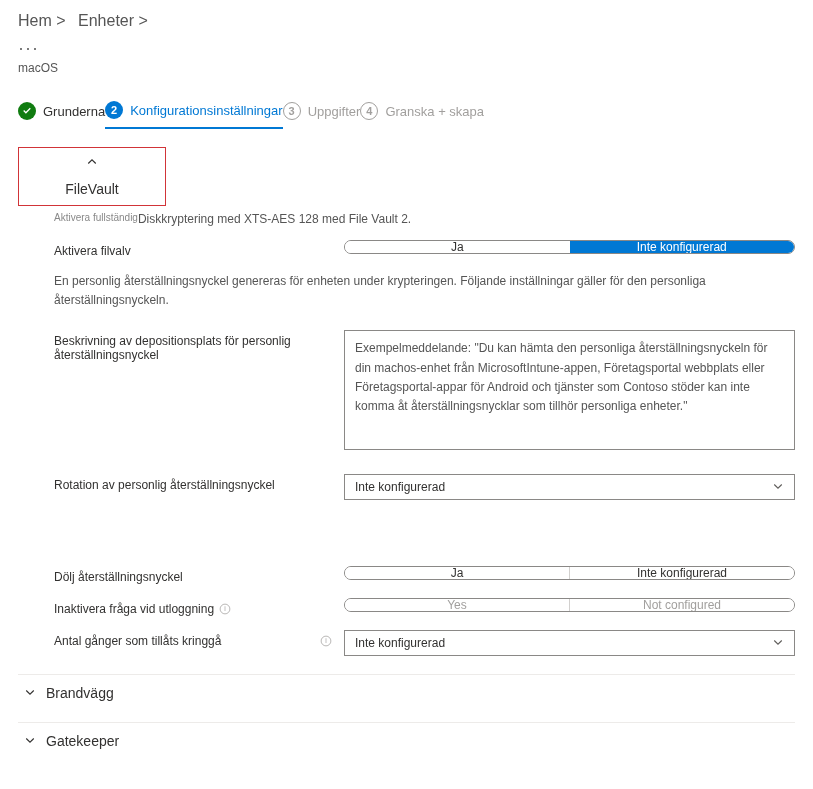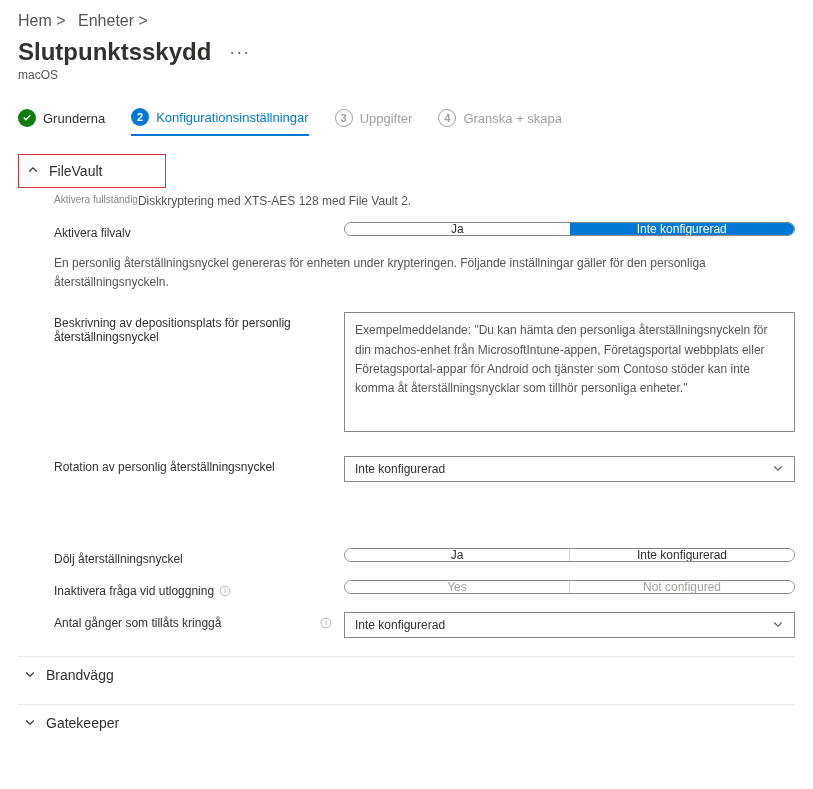--- a/index.html
+++ b/index.html
@@ -10,41 +10,41 @@
       background: #ffffff;
       width: 813px;
       padding: 12px 18px 18px 18px;
     }
     .breadcrumb { font-size: 16px; color: #555; margin-bottom: 8px; }
     .breadcrumb span { margin-right: 8px; }
     .header { display: flex; align-items: center; gap: 18px; margin-bottom: 2px; }
     .page-title { font-size: 24px; font-weight: 600; }
     .more-dots { color: #666; font-size: 18px; letter-spacing: 1px; }
     .subtitle { font-size: 12px; color: #555; margin-bottom: 26px; }
-    .stepper { display: flex; align-items: center; gap: 26px; border-bottom: 0; padding-bottom: 0; }
+    .stepper { display: flex; align-items: center; border-bottom: 0; padding-bottom: 0; }
     .step { display: flex; align-items: center; gap: 7px; font-size: 13px; padding-bottom: 8px; }
     .step-circle {
       width: 18px; height: 18px; border-radius: 50%;
       display: inline-flex; align-items: center; justify-content: center;
       font-size: 11px; font-weight: 600; flex-shrink: 0;
     }
     .step-done .step-circle { background: #107c10; color: #fff; }
     .step-active { color: #605e5c; }
     .step-active .step-circle { background: #0078d4; color: #fff; }
     .step-active.step-current { border-bottom: 2px solid #0078d4; color: #0078d4; }
     .step-pending .step-circle { border: 1.5px solid #a19f9d; color: #a19f9d; background: #fff; }
     .step-pending { color: #a19f9d; }
     .step-label { white-space: nowrap; }
     .step-done-label { color: #323130; }
 
     .accordion-header {
       display: flex; align-items: center; gap: 10px;
       padding: 10px 6px; cursor: pointer; margin-top: 10px;
     }
-    .accordion-header.highlighted { border: 1.5px solid #d13438; width: 148px; margin-top: 18px; padding: 8px 8px; }
+    .accordion-header.highlighted { border: 1.5px solid #d13438; width: 148px; margin-top: 18px; padding: 8px 8px; flex-direction: column; }
     .chevron { width: 12px; height: 12px; }
     .section-title { font-size: 14px; font-weight: 400; }
 
     .section-body { margin-left: 36px; margin-top: 6px; }
     .desc-row { font-size: 12px; color: #555; margin-bottom: 14px; display: flex; }
     .desc-row .tiny { font-size: 10px; color: #888; }
     .field-row { display: flex; align-items: flex-start; margin-bottom: 14px; }
     .field-label { width: 290px; font-size: 12px; color: #323130; padding-top: 4px; display: flex; align-items: center; gap: 4px; }
     .field-control { flex: 1; }
     .info-icon { width: 13px; height: 13px; display: inline-flex; align-items: center; justify-content: center; }
@@ -81,21 +81,20 @@
   </style>
 </head>
 <body>
 
 <div class="breadcrumb">
   <span>Hem &gt;</span>
   <span>Enheter &gt;</span>
 </div>
 
 <div class="header">
-  <h1 class="page-title">Slutpunktsskydd</h1>
   <span class="more-dots">···</span>
 </div>
 <div class="subtitle">macOS</div>
 
 <div class="stepper">
   <div class="step step-done">
     <span class="step-circle">
       <svg viewBox="0 0 16 16" width="12" height="12">
           <path fill="#fff" d="M6.5 11.5 3 8l1.2-1.2 2.3 2.3 5.3-5.3L13 5z"></path>
         </svg>

